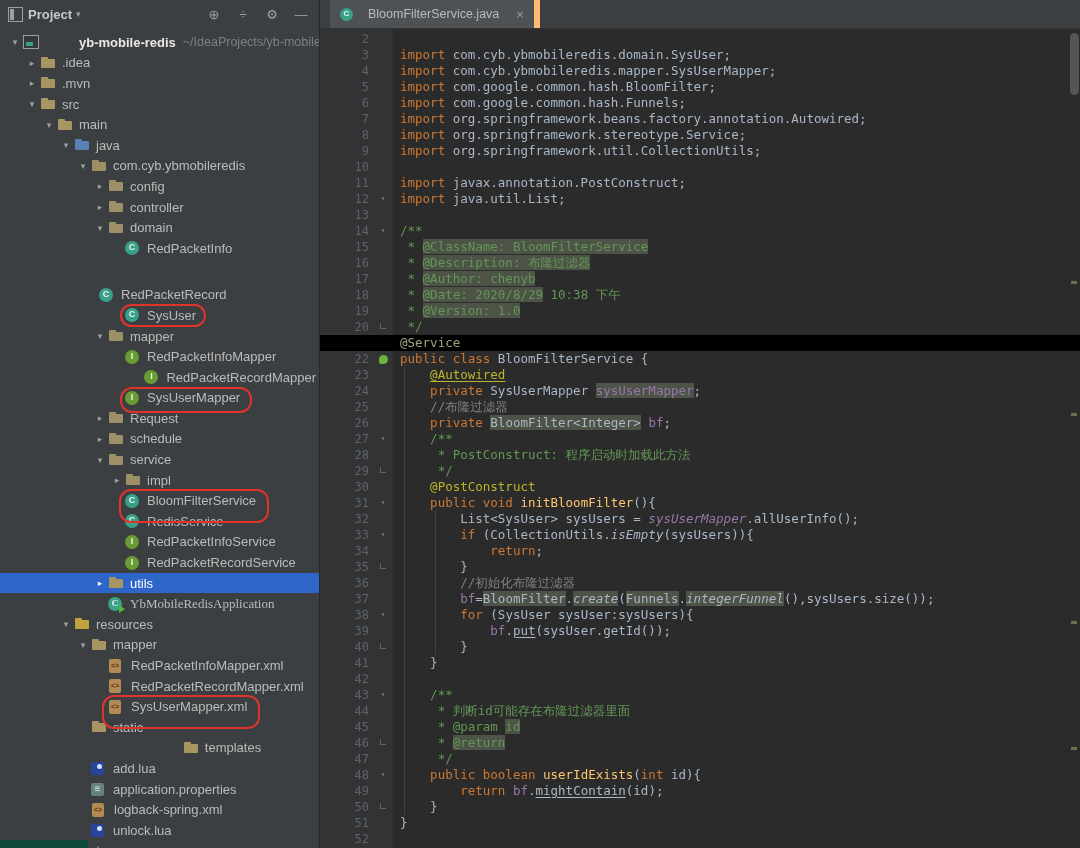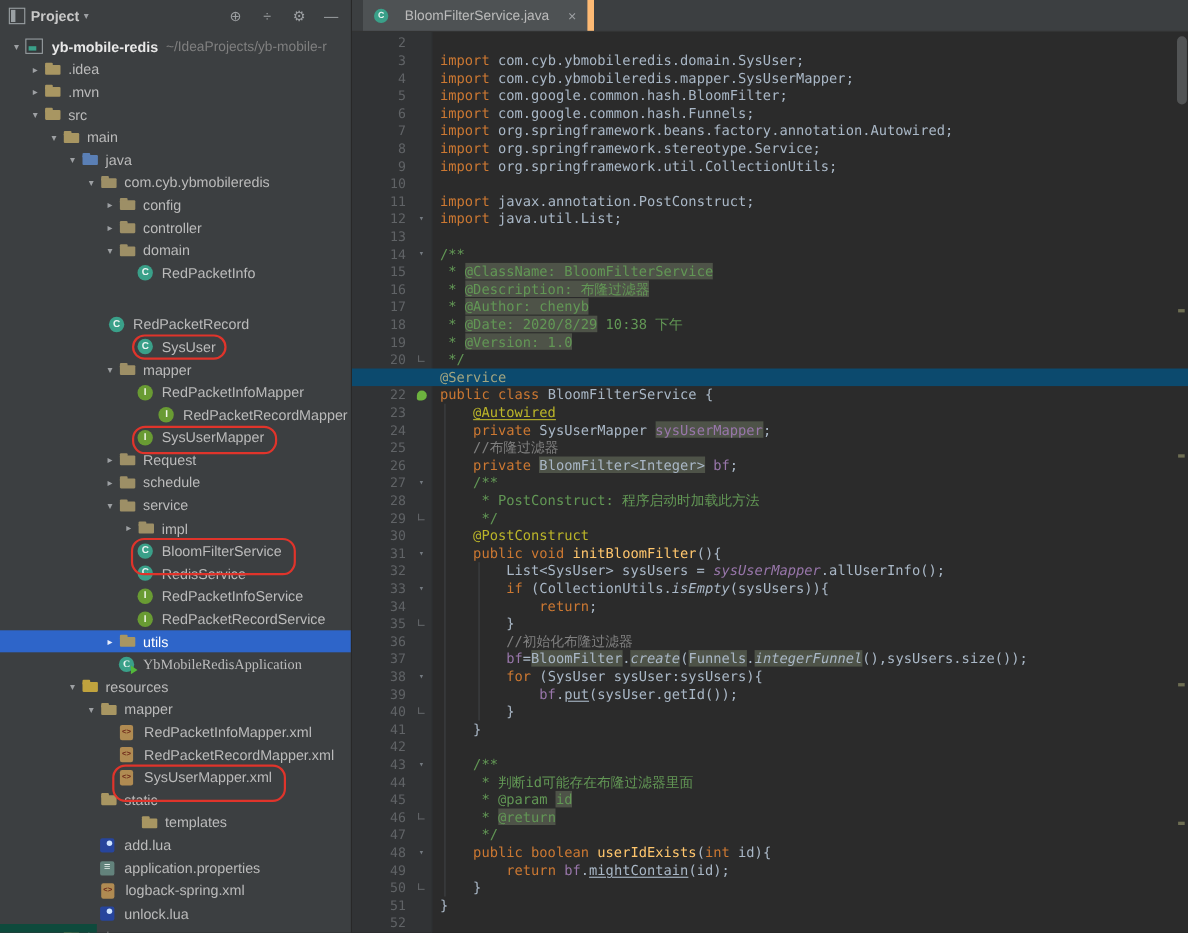--- a/index.html
+++ b/index.html
@@ -14,21 +14,21 @@
   .ptitle{font-weight:bold;color:#c8c8c8;}
   .parrow{font-size:9px;color:#9da0a3;margin-left:-1px;}
   .spacer{flex:1;}
   .hicon{color:#9da0a3;font-size:13px;width:24px;text-align:center;cursor:pointer;}
   .tree{flex:1;padding-top:4px;position:relative;overflow:hidden;}
   .tree-row{height:20.6px;display:flex;align-items:center;white-space:nowrap;color:#bbbbbb;font-size:13px;position:relative;}
   .tree-row.selected{background:#2e65c9;color:#ffffff;}
   .arrow{width:16px;font-size:9px;color:#9da0a3;text-align:center;flex:none;}
   .tree-row.selected .arrow{color:#e8eefc;}
   .labelwrap{display:inline-flex;align-items:center;position:relative;padding-right:3px;}
-  .tlabel.bold{font-weight:bold;color:#e8e8e8;}
+  .tlabel.bold{font-weight:bold;color:#e8e8e8;margin-left:32px;}
   .tsuffix{color:#7f7f7f;margin-left:7px;font-size:12.5px;}
 
   
   .ticon{width:16px;height:16px;margin-right:6px;position:relative;flex:none;}
   .ticon.f::before{content:'';position:absolute;left:1px;top:2px;width:7px;height:4px;border-radius:1px 1px 0 0;background:var(--fc,#a89662);}
   .ticon.f::after{content:'';position:absolute;left:1px;top:4px;width:14px;height:9px;border-radius:1px;background:var(--fc,#a89662);}
   .icon-folder{--fc:#a89662;}
   .icon-package{--fc:#9d8f66;}
   .icon-folder-src{--fc:#5a7fb5;}
   .icon-folder-res{--fc:#c0a33e;}
@@ -62,21 +62,21 @@
   .tab-icon::after{content:'C';position:absolute;left:0;right:0;top:1px;text-align:center;font-size:8px;font-weight:bold;color:#eaf4f2;}
   .tab .close{color:#9da0a3;font-size:13px;margin-left:2px;}
 
   .code-area{flex:1;position:relative;overflow:hidden;font-family:"DejaVu Sans Mono",monospace;font-size:12.5px;line-height:16px;}
   .gutter-bg{position:absolute;left:0;top:0;bottom:0;width:72px;background:#313335;z-index:0;border-right:1px solid #2f3132;}
   .guide{position:absolute;width:1px;background:#3f4244;z-index:1;}
   .guide.g1{left:84px;top:338px;height:448px;}
   .guide.g2{left:115px;top:482px;height:144px;}
   #code-lines{position:relative;z-index:2;padding-top:2px;}
   .code-line{display:flex;height:16px;white-space:pre;}
-  .code-line.band{background:#0c4a6e;}
+  .code-line.band{background:#000000;}
   .gutter{width:72px;flex:none;display:flex;align-items:center;color:#606366;}
   .lnum{flex:1;text-align:right;padding-right:5px;font-size:12px;}
   .fold{width:18px;flex:none;text-align:center;font-size:8px;color:#747a80;display:flex;align-items:center;justify-content:center;}
   .fold.fs::before{content:'▾';}
   .fold.fe::before{content:'';width:5px;height:5px;border-left:1px solid #606366;border-bottom:1px solid #606366;margin-bottom:3px;}
   .fold.leaf::before{content:'';width:9px;height:9px;background:#6db33f;border-radius:50% 50% 50% 2px;}
   .ctext{padding-left:8px;}
   .tk{white-space:pre;}
   .kw{color:#cc7832;}
   .tx{color:#a9b7c6;}
@@ -336,21 +336,21 @@
             <span class="tlabel">SysUserMapper.xml</span>
           </span>
         </div>
         <div class="tree-row" style="padding-left: 75px;">
           <span class="arrow"></span>
           <span class="labelwrap">
             <span class="ticon f icon-folder"></span>
             <span class="tlabel">static</span>
           </span>
         </div>
-        <div class="tree-row" style="padding-left: 112px;">
+        <div class="tree-row" style="padding-left: 112px; justify-content: center;">
           <span class="arrow"></span>
           <span class="labelwrap">
             <span class="ticon f icon-folder"></span>
             <span class="tlabel">templates</span>
           </span>
         </div>
         <div class="tree-row" style="padding-left: 75px;">
           <span class="arrow"></span>
           <span class="labelwrap">
             <span class="ticon icon-lua"></span>

